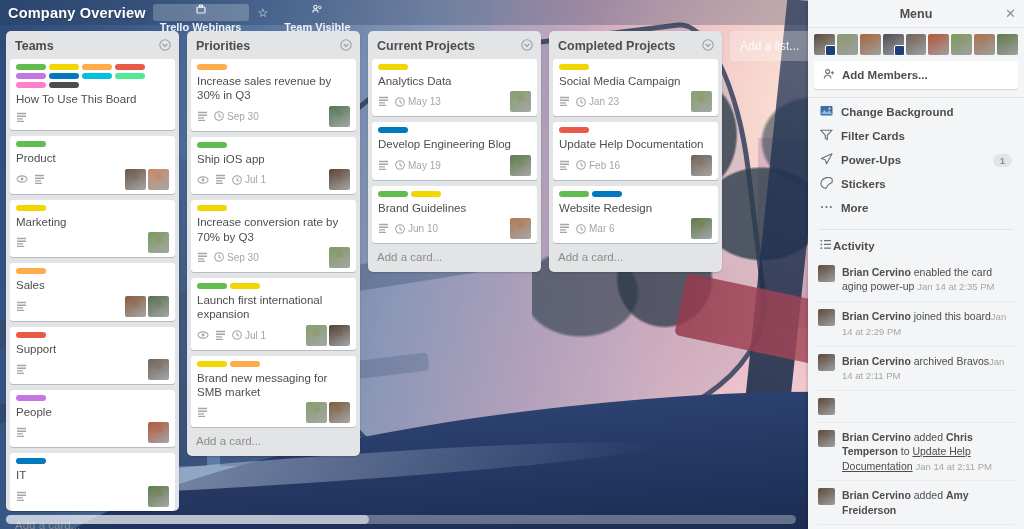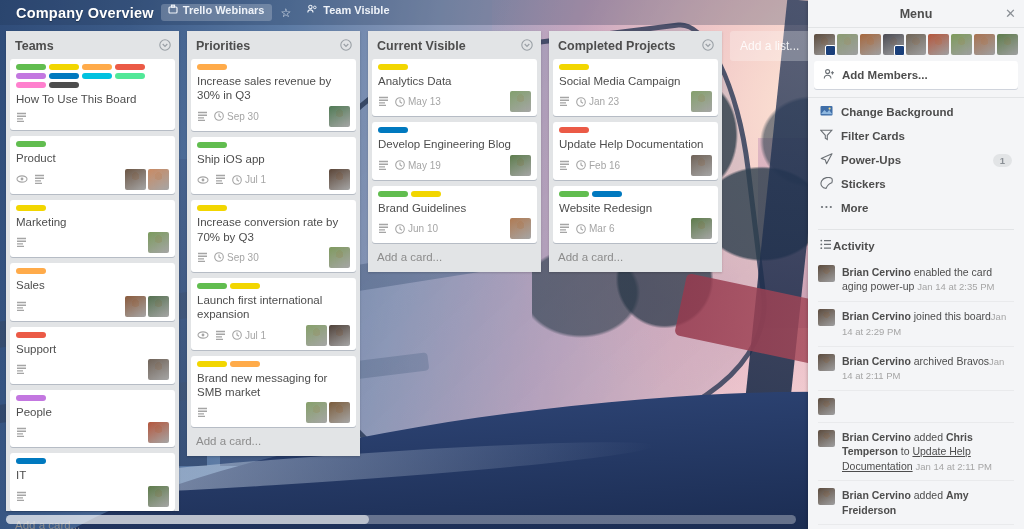--- a/index.html
+++ b/index.html
@@ -81,46 +81,46 @@
   }
   #bg .pillar {
     position: absolute; right: 21%; top: 0; width: 4.4%; height: 84%;
     background: linear-gradient(180deg, rgba(40,58,92,.75), rgba(26,42,70,.9));
     transform: rotate(6deg);
   }
 
   
   #header {
     position: absolute; left: 0; top: 0; width: 993px; height: 25px;
-    display: flex; align-items: center; gap: 7px; padding: 0 16px;
+    display: flex; align-items: center; gap: 7px; padding: 0 8px;
     background: rgba(30,50,82,.26); z-index: 30;
   }
   #header .board-title {
     color: #fff; font-size: 14.5px; font-weight: bold; letter-spacing: .2px;
     text-shadow: 0 1px 1px rgba(0,0,0,.35);
   }
   #header .hpill {
-    display: flex; align-items: flex-start; gap: 5px; height: 17px;
+    display: flex; align-items: center; gap: 5px; height: 17px;
     padding: 0 7px; border-radius: 3px; color: #eef2f8;
-    font-size: 11px; font-weight: bold; white-space: nowrap;
+    font-size: 11px; font-weight: bold; white-space: nowrap; flex-direction: column;
   }
   #header .hpill.shaded { background: rgba(255,255,255,.22); }
   #header .hpill.plain  { background: transparent; }
   #header .star { color: #e9eef6; font-size: 12px; padding: 0 2px; cursor: pointer; }
   .ic { display: inline-block; vertical-align: middle; }
 
   
   #board {
     position: absolute; left: 0; top: 25px; width: 808px; height: 496px;
     display: flex; align-items: flex-start; gap: 8px;
     padding: 6px 0 0 6px; z-index: 10;
   }
   .list {
     width: 173px; flex: 0 0 173px;
-    background: #e2e4e6; border-radius: 0;
+    background: #e2e4e6; border-radius: 5px;
     display: flex; flex-direction: column; max-height: 480px;
     box-shadow: 0 1px 2px rgba(0,0,0,.18);
   }
   .list-header {
     display: flex; align-items: center; justify-content: space-between;
     padding: 8px 8px 6px 9px;
   }
   .list-title { font-size: 12.5px; font-weight: bold; color: #4d4d4d; }
   .list-menu { color: #9aa0a6; font-size: 12px; line-height: 1; cursor: pointer; }
   .cards { padding: 0 4px; display: flex; flex-direction: column; gap: 6px; }
@@ -520,21 +520,21 @@
               <span class="avatar" style="background: linear-gradient(150deg, rgb(134, 160, 106), rgba(0, 0, 0, 0.35)), radial-gradient(circle at 50% 34%, rgba(255, 225, 200, 0.85) 0px, rgba(255, 225, 200, 0.85) 22%, transparent 23%);"></span>
               <span class="avatar" style="background: linear-gradient(150deg, rgb(122, 91, 58), rgba(0, 0, 0, 0.35)), radial-gradient(circle at 50% 34%, rgba(255, 225, 200, 0.85) 0px, rgba(255, 225, 200, 0.85) 22%, transparent 23%);"></span>
             </div>
           </div>
         </div>
       </div>
       <div class="add-card">Add a card...</div>
     </div>
     <div class="list">
       <div class="list-header">
-        <span class="list-title">Current Visible</span>
+        <span class="list-title">Current Projects</span>
         <span class="list-menu"><svg width="12" height="12" viewBox="0 0 12 12">
             <circle cx="6" cy="6" r="5.2" fill="none" stroke="#9aa0a6" stroke-width="1.1"></circle>
             <path d="M3.7 5l2.3 2.3L8.3 5" fill="none" stroke="#9aa0a6" stroke-width="1.2"></path>
           </svg></span>
       </div>
       <div class="cards">
         <div class="card">
           <div class="labels">
             <span class="label" style="background: rgb(242, 214, 0);"></span>
           </div>

